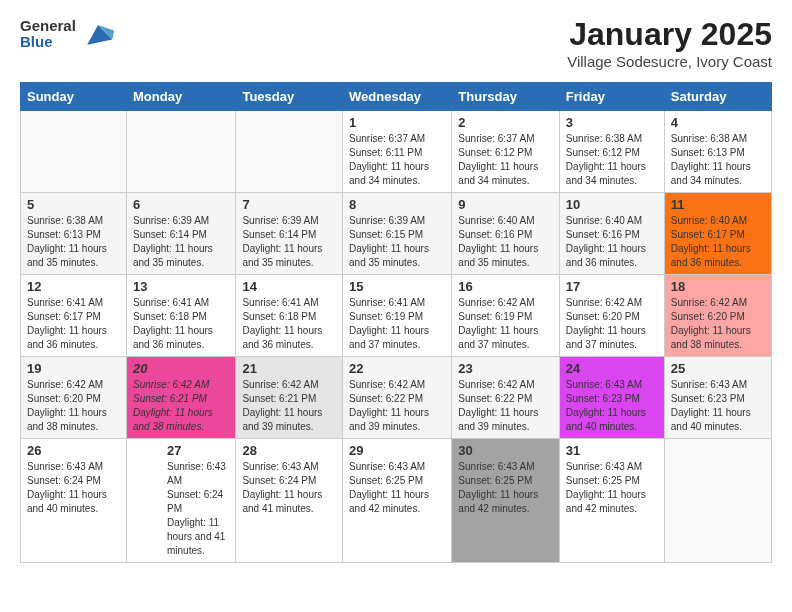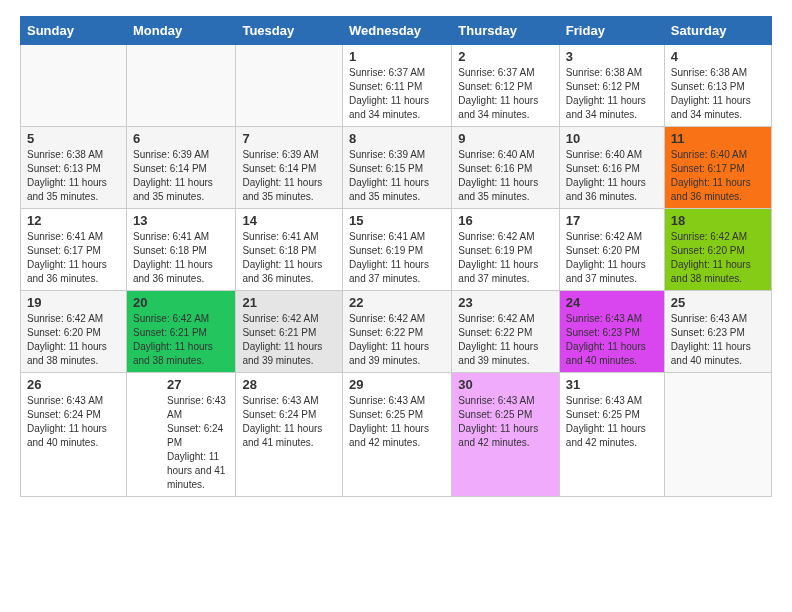--- a/index.html
+++ b/index.html
@@ -93,20 +93,38 @@
       line-height: 1.4;
     }
     .empty-cell {
       background: #f9f9f9 !important;
     }
   </style>
 </head>
 <body>
 
 <div class="page">
+  <div class="header">
+
+    <div class="logo">
+      <div class="logo-text">
+        <span class="logo-general">General</span>
+        <span class="logo-blue">Blue</span>
+      </div>
+      <svg class="logo-icon" viewBox="0 0 40 40">
+        <polygon points="8,32 20,10 36,26" fill="#2a6db5"></polygon>
+        <polygon points="20,10 36,26 38,16" fill="#5a9fd4"></polygon>
+      </svg>
+    </div>
+
+    <div class="title-block">
+      <div class="title-month">January 2025</div>
+      <div class="title-location">Village Sodesucre, Ivory Coast</div>
+    </div>
+  </div>
 
   <table class="calendar">
     <thead>
       <tr>
         <th>Sunday</th>
         <th>Monday</th>
         <th>Tuesday</th>
         <th>Wednesday</th>
         <th>Thursday</th>
         <th>Friday</th>
@@ -132,35 +150,35 @@
           <td style="background: rgb(245, 245, 245);"><span class="day-num">10</span><span class="day-info">Sunrise: 6:40 AM<br>Sunset: 6:16 PM<br>Daylight: 11 hours and 36 minutes.</span></td>
           <td style="background: #f97316;"><span class="day-num">11</span><span class="day-info">Sunrise: 6:40 AM<br>Sunset: 6:17 PM<br>Daylight: 11 hours and 36 minutes.</span></td>
         </tr>
         <tr>
           <td style="background: rgb(255, 255, 255);"><span class="day-num">12</span><span class="day-info">Sunrise: 6:41 AM<br>Sunset: 6:17 PM<br>Daylight: 11 hours and 36 minutes.</span></td>
           <td style="background: rgb(255, 255, 255);"><span class="day-num">13</span><span class="day-info">Sunrise: 6:41 AM<br>Sunset: 6:18 PM<br>Daylight: 11 hours and 36 minutes.</span></td>
           <td style="background: rgb(255, 255, 255);"><span class="day-num">14</span><span class="day-info">Sunrise: 6:41 AM<br>Sunset: 6:18 PM<br>Daylight: 11 hours and 36 minutes.</span></td>
           <td style="background: rgb(255, 255, 255);"><span class="day-num">15</span><span class="day-info">Sunrise: 6:41 AM<br>Sunset: 6:19 PM<br>Daylight: 11 hours and 37 minutes.</span></td>
           <td style="background: rgb(255, 255, 255);"><span class="day-num">16</span><span class="day-info">Sunrise: 6:42 AM<br>Sunset: 6:19 PM<br>Daylight: 11 hours and 37 minutes.</span></td>
           <td style="background: rgb(255, 255, 255);"><span class="day-num">17</span><span class="day-info">Sunrise: 6:42 AM<br>Sunset: 6:20 PM<br>Daylight: 11 hours and 37 minutes.</span></td>
-          <td style="background: #84cc16;"><span class="day-num">18</span><span class="day-info">Sunrise: 6:42 AM<br>Sunset: 6:20 PM<br>Daylight: 11 hours and 38 minutes.</span></td>
+          <td style="background: #fca5a5;"><span class="day-num">18</span><span class="day-info">Sunrise: 6:42 AM<br>Sunset: 6:20 PM<br>Daylight: 11 hours and 38 minutes.</span></td>
         </tr>
         <tr>
           <td style="background: rgb(245, 245, 245);"><span class="day-num">19</span><span class="day-info">Sunrise: 6:42 AM<br>Sunset: 6:20 PM<br>Daylight: 11 hours and 38 minutes.</span></td>
-          <td style="background: #22c55e;"><span class="day-num">20</span><span class="day-info">Sunrise: 6:42 AM<br>Sunset: 6:21 PM<br>Daylight: 11 hours and 38 minutes.</span></td>
+          <td style="background: #ec4899; font-style: italic;"><span class="day-num">20</span><span class="day-info">Sunrise: 6:42 AM<br>Sunset: 6:21 PM<br>Daylight: 11 hours and 38 minutes.</span></td>
           <td style="background: #e5e5e5;"><span class="day-num">21</span><span class="day-info">Sunrise: 6:42 AM<br>Sunset: 6:21 PM<br>Daylight: 11 hours and 39 minutes.</span></td>
           <td style="background: rgb(245, 245, 245);"><span class="day-num">22</span><span class="day-info">Sunrise: 6:42 AM<br>Sunset: 6:22 PM<br>Daylight: 11 hours and 39 minutes.</span></td>
           <td style="background: rgb(245, 245, 245);"><span class="day-num">23</span><span class="day-info">Sunrise: 6:42 AM<br>Sunset: 6:22 PM<br>Daylight: 11 hours and 39 minutes.</span></td>
           <td style="background: #d946ef;"><span class="day-num">24</span><span class="day-info">Sunrise: 6:43 AM<br>Sunset: 6:23 PM<br>Daylight: 11 hours and 40 minutes.</span></td>
           <td style="background: rgb(245, 245, 245);"><span class="day-num">25</span><span class="day-info">Sunrise: 6:43 AM<br>Sunset: 6:23 PM<br>Daylight: 11 hours and 40 minutes.</span></td>
         </tr>
         <tr>
           <td style="background: rgb(255, 255, 255);"><span class="day-num">26</span><span class="day-info">Sunrise: 6:43 AM<br>Sunset: 6:24 PM<br>Daylight: 11 hours and 40 minutes.</span></td>
           <td style="background: rgb(255, 255, 255); padding-left: 40px;"><span class="day-num">27</span><span class="day-info">Sunrise: 6:43 AM<br>Sunset: 6:24 PM<br>Daylight: 11 hours and 41 minutes.</span></td>
           <td style="background: rgb(255, 255, 255);"><span class="day-num">28</span><span class="day-info">Sunrise: 6:43 AM<br>Sunset: 6:24 PM<br>Daylight: 11 hours and 41 minutes.</span></td>
           <td style="background: rgb(255, 255, 255);"><span class="day-num">29</span><span class="day-info">Sunrise: 6:43 AM<br>Sunset: 6:25 PM<br>Daylight: 11 hours and 42 minutes.</span></td>
-          <td style="background: #f0abfc;"><span class="day-num">30</span><span class="day-info">Sunrise: 6:43 AM<br>Sunset: 6:25 PM<br>Daylight: 11 hours and 42 minutes.</span></td>
+          <td style="background: #a3a3a3;"><span class="day-num">30</span><span class="day-info">Sunrise: 6:43 AM<br>Sunset: 6:25 PM<br>Daylight: 11 hours and 42 minutes.</span></td>
           <td style="background: rgb(255, 255, 255);"><span class="day-num">31</span><span class="day-info">Sunrise: 6:43 AM<br>Sunset: 6:25 PM<br>Daylight: 11 hours and 42 minutes.</span></td>
           <td class="empty-cell"></td>
         </tr>
       </tbody>
   </table>
 </div>
 
 </body></html>

